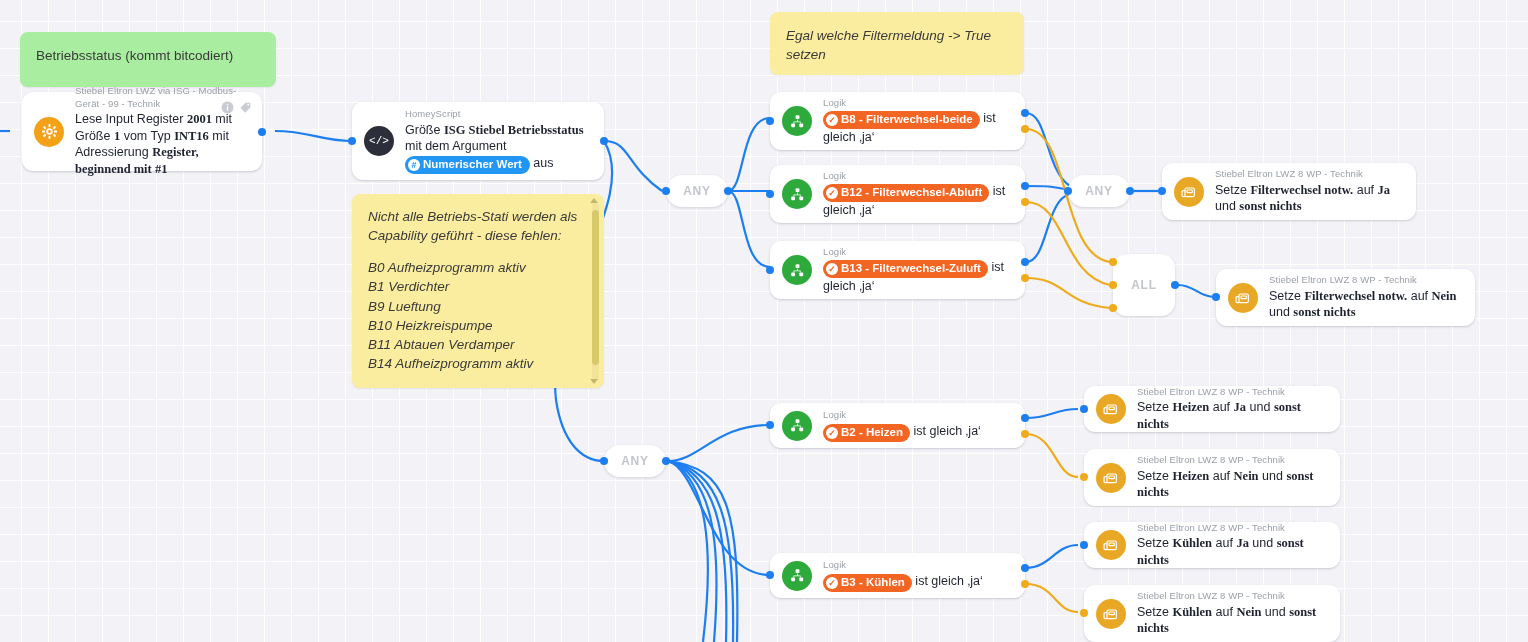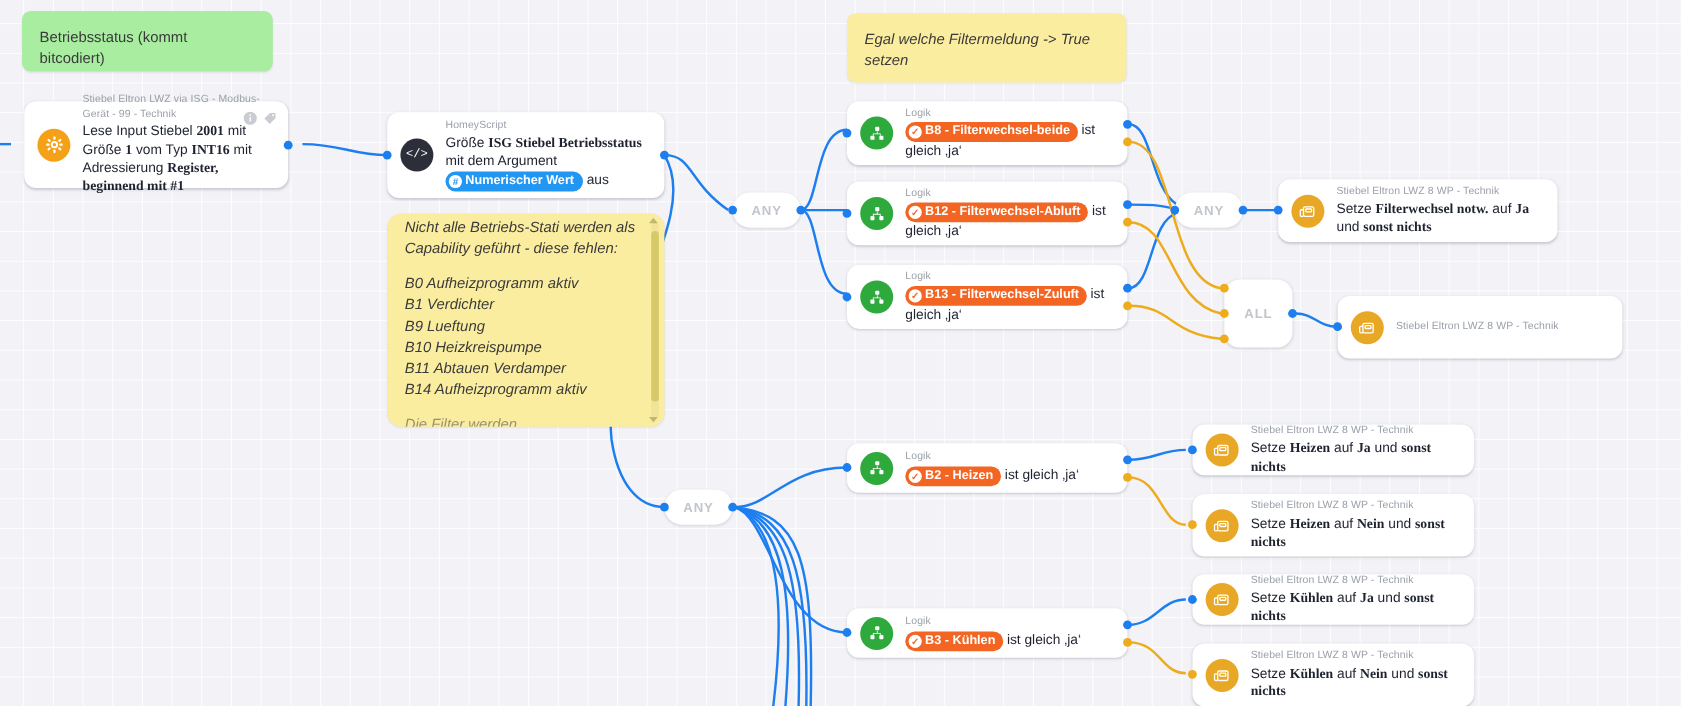--- a/index.html
+++ b/index.html
@@ -194,29 +194,29 @@
       <path d="M 668 461 C 726 468, 740 505, 737 642" stroke="#1d7ef0"></path>
 
       <path d="M 1026 418 C 1050 418, 1055 409, 1078 409" stroke="#1d7ef0"></path>
       <path d="M 1026 434 C 1055 434, 1055 477, 1078 477" stroke="#eeab1b"></path>
 
       <path d="M 1026 568 C 1050 568, 1055 545, 1078 545" stroke="#1d7ef0"></path>
       <path d="M 1026 584 C 1055 584, 1055 612, 1078 612" stroke="#eeab1b"></path>
     </g>
   </svg>
 
-  <div class="note note-green" style="left:20px; top:10px; width:228px; height:55px;">
+  <div class="note note-green" style="left:20px; top:32px; width:256px; height:55px;">
     <span>Betriebsstatus (kommt bitcodiert)</span>
   </div>
 
   <div class="note note-yellow" style="left:770px; top:12px; width:254px; height:63px;">
     <span>Egal welche Filtermeldung -&gt; True setzen</span>
   </div>
 
-  <div class="note note-yellow note-scroll" style="left:352px; top:194px; width:252px; height:194px; padding-top:3px;border-radius:13px;">
+  <div class="note note-yellow note-scroll" style="left:352px; top:194px; width:252px; height:194px; padding-top:13px;">
     <p>Nicht alle Betriebs-Stati werden als</p>
     <p>Capability geführt - diese fehlen:</p>
     <div class="blank"></div>
     <p>B0 Aufheizprogramm aktiv</p>
     <p>B1 Verdichter</p>
     <p>B9 Lueftung</p>
     <p>B10 Heizkreispumpe</p>
     <p>B11 Abtauen Verdamper</p>
     <p>B14 Aufheizprogramm aktiv</p>
     <div class="blank"></div>
@@ -238,21 +238,21 @@
         <rect x="18.2" y="10.6" width="4.4" height="2.8" rx="1"></rect>
         <rect x="3.7" y="4.4" width="2.8" height="4.4" rx="1" transform="rotate(-45 5.1 6.6)"></rect>
         <rect x="17.5" y="15.2" width="2.8" height="4.4" rx="1" transform="rotate(-45 18.9 17.4)"></rect>
         <rect x="17.5" y="4.4" width="2.8" height="4.4" rx="1" transform="rotate(45 18.9 6.6)"></rect>
         <rect x="3.7" y="15.2" width="2.8" height="4.4" rx="1" transform="rotate(45 5.1 17.4)"></rect>
       </svg>
     </div>
     <div class="card-body">
       <div class="card-sub" style="max-width:178px;">Stiebel Eltron LWZ via ISG - Modbus-Gerät - 99 - Technik</div>
       <div class="card-title">
-        <span><span>Lese Input Stiebel </span><b>2001</b><span> mit Größe </span><b>1</b><span> vom Typ </span><b>INT16</b><span> mit Adressierung </span><b>Register, beginnend mit #1</b></span>
+        <span><span>Lese Input Register </span><b>2001</b><span> mit Größe </span><b>1</b><span> vom Typ </span><b>INT16</b><span> mit Adressierung </span><b>Register, beginnend mit #1</b></span>
       </div>
     </div>
     <div class="card-meta">
       <svg width="13" height="13" viewBox="0 0 24 24">
         <circle cx="12" cy="12" r="11" fill="#c9ccd2"></circle>
         <rect x="10.8" y="9.8" width="2.4" height="8" rx="1.2" fill="#fff"></rect>
         <circle cx="12" cy="6.6" width="2" height="2" r="1.5" fill="#fff"></circle>
       </svg>
       <svg width="13" height="13" viewBox="0 0 24 24">
         <path d="M2.5 12.5 L12 3 H21 V12 L11.5 21.5 Z" fill="#c9ccd2"></path>
@@ -430,20 +430,23 @@
   <div class="card" style="left:1216px; top:269px; width:259px; height:57px;">
     <div class="card-icon ic-amber">
       <svg width="16" height="16" viewBox="0 0 24 24" fill="none" stroke="#fff" stroke-width="1.8">
         <rect x="6" y="6" width="14" height="13" rx="2.2"></rect>
         <rect x="9" y="9" width="8" height="4" rx="1"></rect>
         <path d="M6 10 H3.2 a1.6 1.6 0 0 0 -1.6 1.6 v5.8 a1.6 1.6 0 0 0 1.6 1.6 H6"></path>
       </svg>
     </div>
     <div class="card-body">
       <div class="card-sub">Stiebel Eltron LWZ 8 WP - Technik</div>
+      <div class="card-title">
+        <span><span>Setze </span><b>Filterwechsel notw.</b><span> auf </span><b>Nein</b><span> und </span><b>sonst nichts</b></span>
+      </div>
     </div>
     <div class="port port-blue" style="left:-4px; top:24px;"></div>
   </div>
 
   <div class="card" style="left:1084px; top:386px; width:256px; height:46px;">
     <div class="card-icon ic-amber">
       <svg width="16" height="16" viewBox="0 0 24 24" fill="none" stroke="#fff" stroke-width="1.8">
         <rect x="6" y="6" width="14" height="13" rx="2.2"></rect>
         <rect x="9" y="9" width="8" height="4" rx="1"></rect>
         <path d="M6 10 H3.2 a1.6 1.6 0 0 0 -1.6 1.6 v5.8 a1.6 1.6 0 0 0 1.6 1.6 H6"></path>

